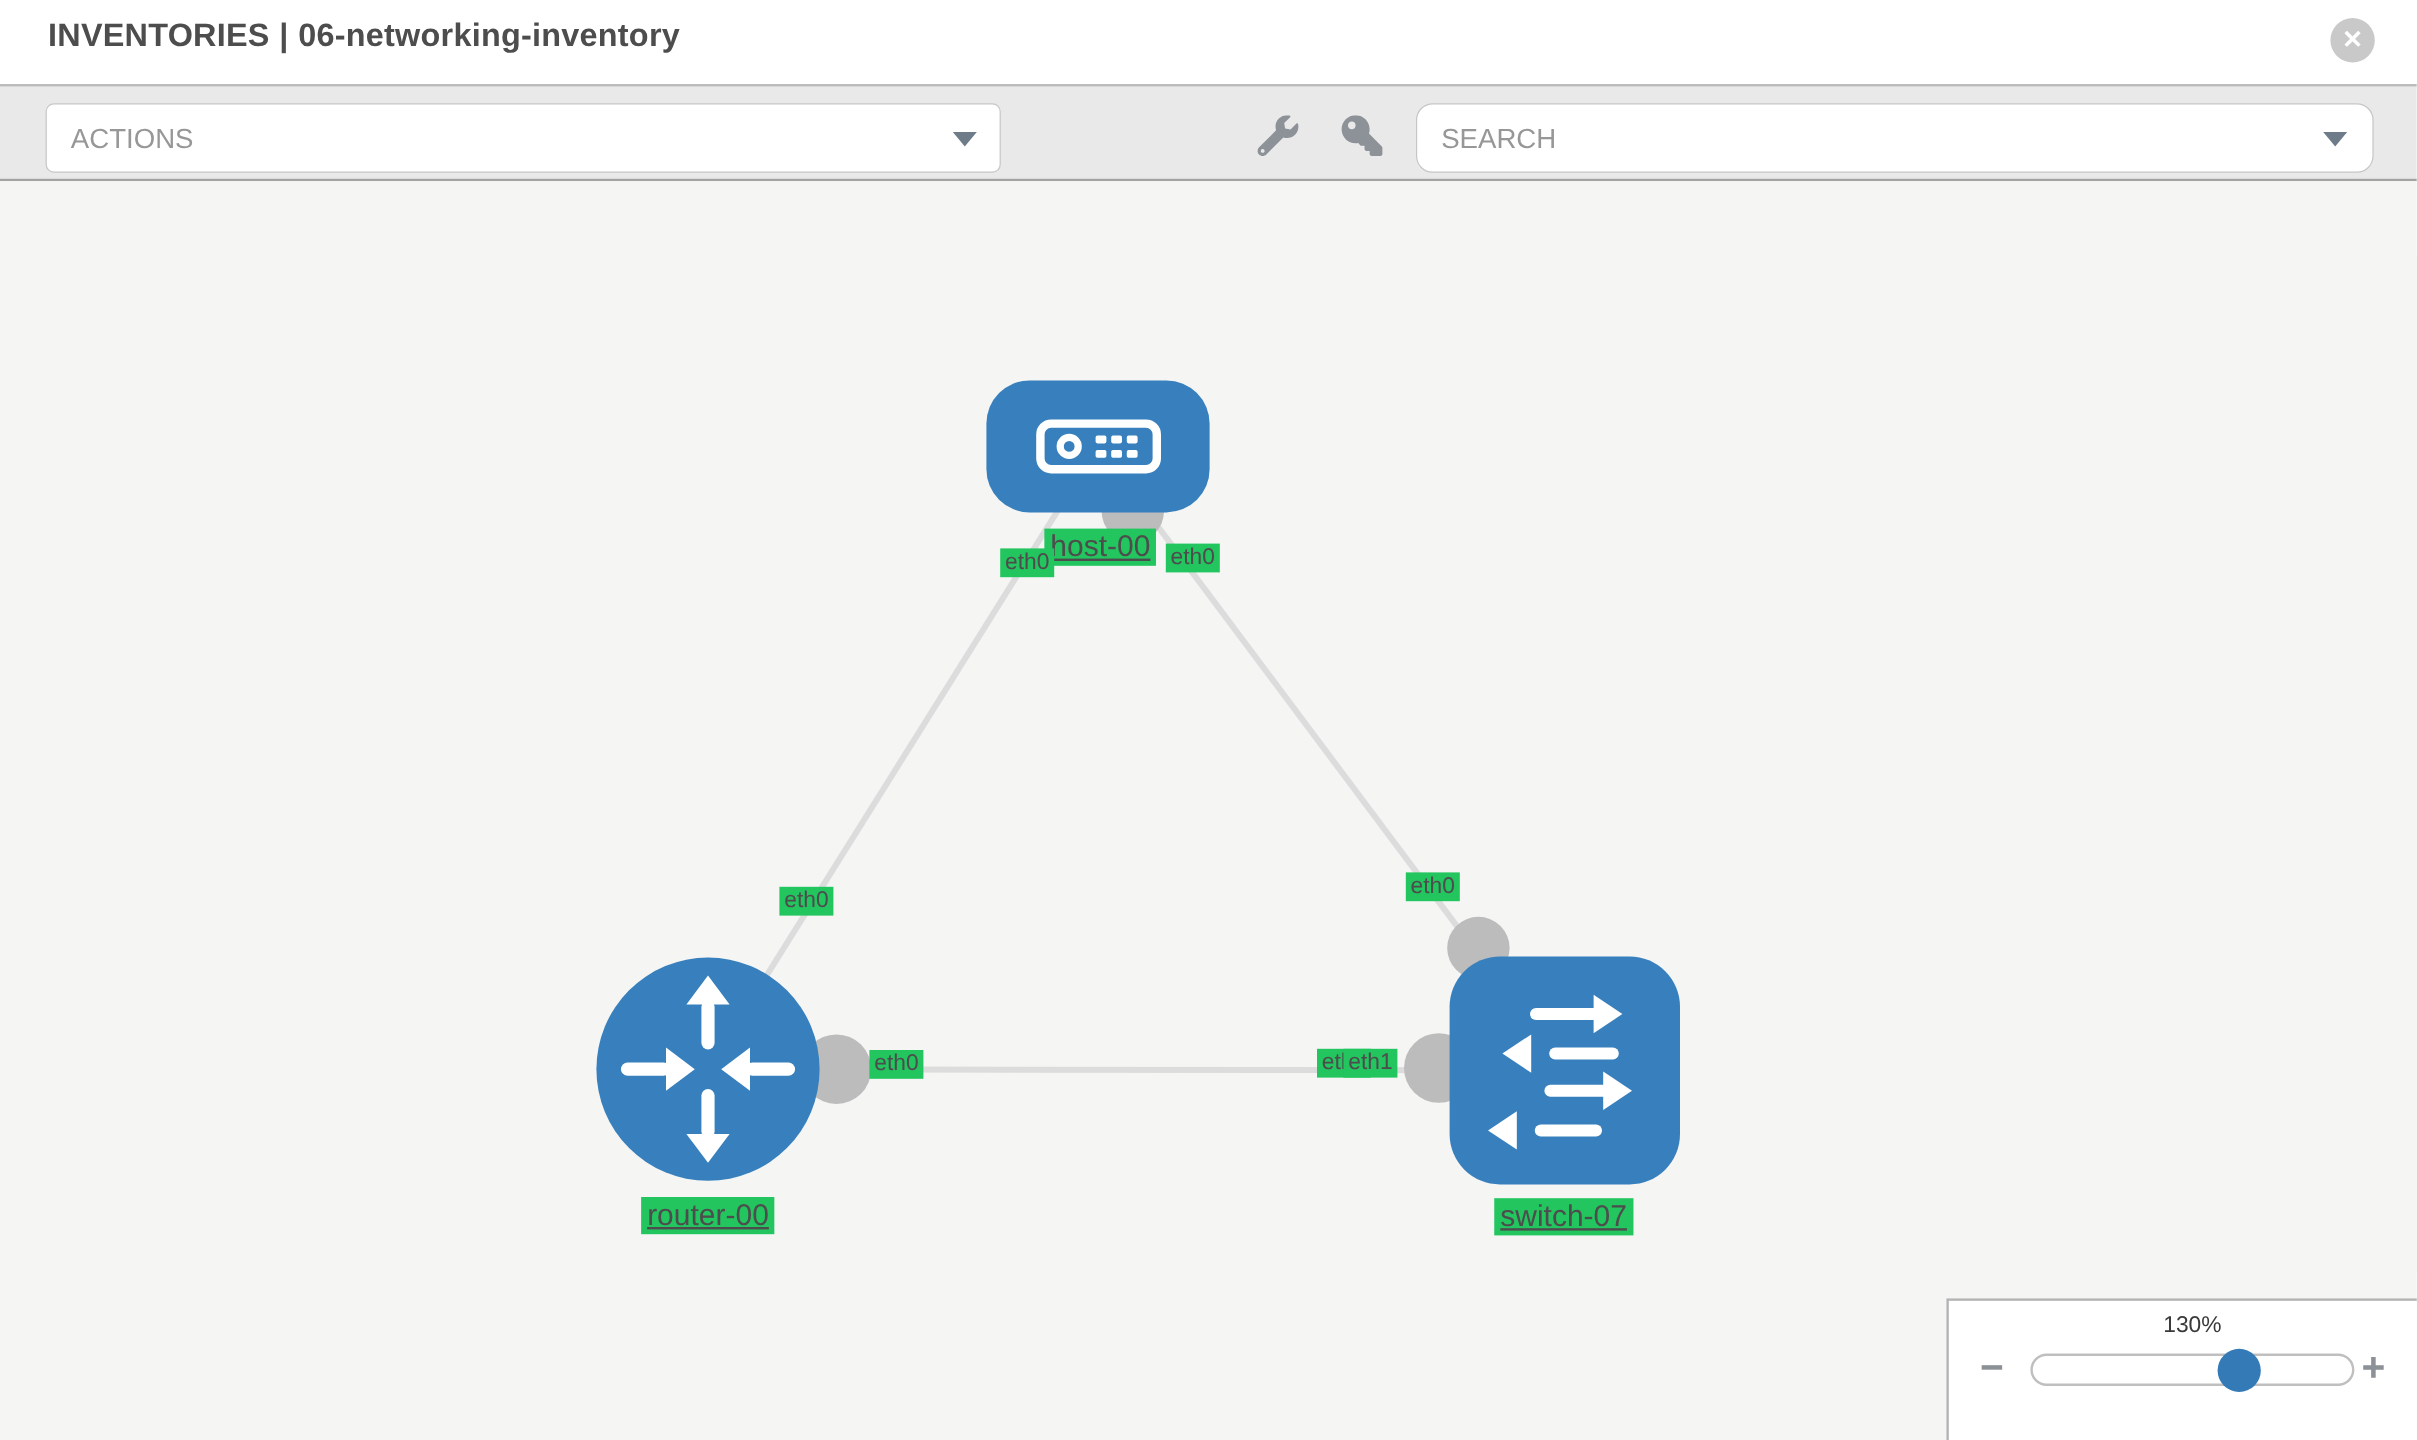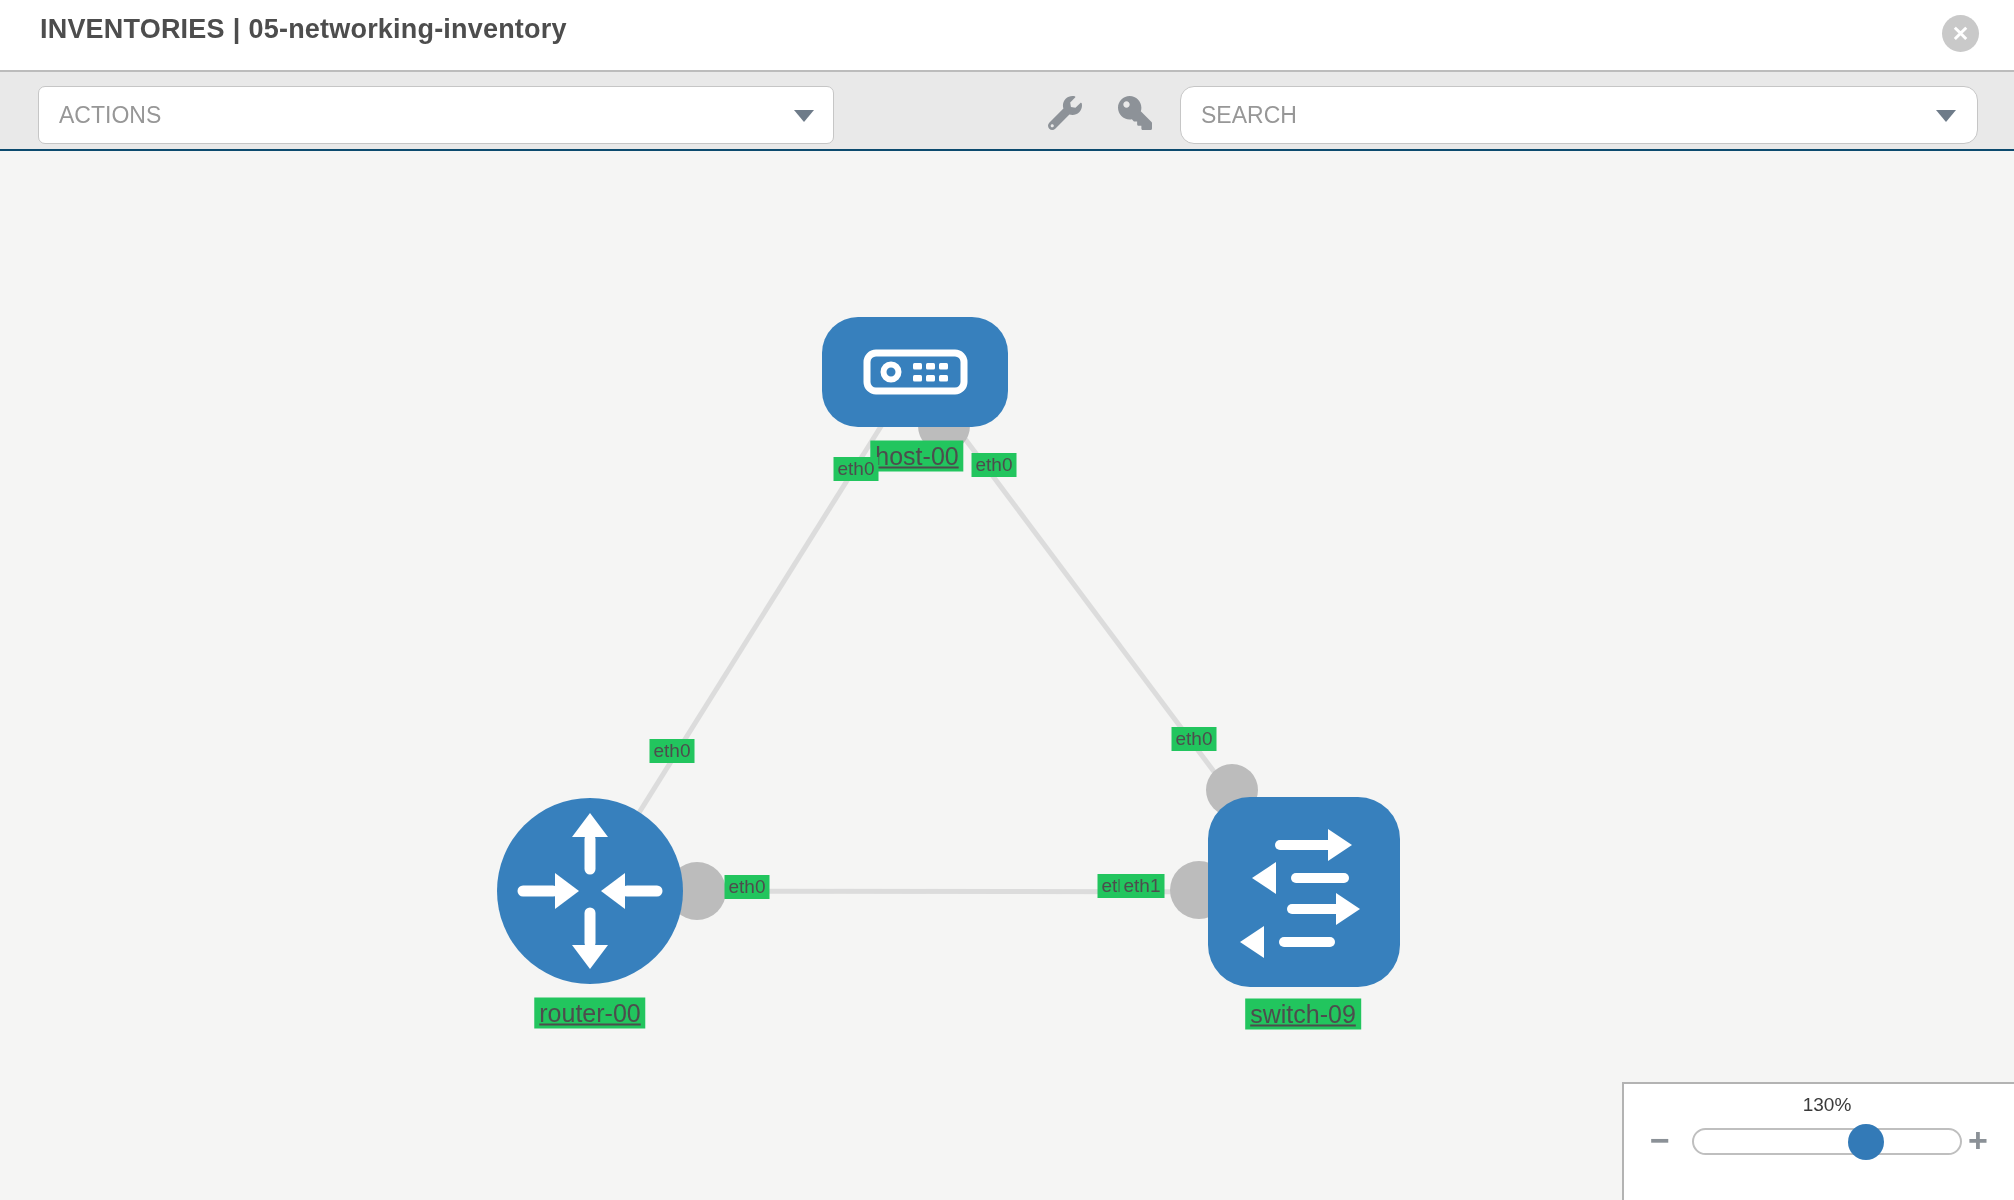--- a/index.html
+++ b/index.html
@@ -10,21 +10,21 @@
   
   .header { position:absolute; left:0; top:0; width:2014px; height:70px; background:#ffffff; }
   .title { position:absolute; left:40px; top:14px; font-size:27px; font-weight:bold; color:#4d4d4d; letter-spacing:0.2px; }
   .title .sep { padding:0 8px; }
   .close-btn { position:absolute; left:1942px; top:15px; width:37px; height:37px; border-radius:50%;
                background:#c9c9c9; color:#ffffff; font-size:21px; font-weight:bold;
                display:flex; align-items:center; justify-content:center; cursor:pointer; }
 
   
   .toolbar { position:absolute; left:0; top:70px; width:2014px; height:81px; background:#e9e9e9;
-             border-top:2px solid #bcbcbc; border-bottom:2px solid #0c4a6e; }
+             border-top:2px solid #bcbcbc; border-bottom:2px solid #a3a3a3; }
   .select-box { position:absolute; top:14px; height:58px; background:#ffffff; border:1px solid #c6c6c6;
                 border-radius:7px; display:flex; align-items:center; cursor:pointer; }
   .select-box .sel-text { font-size:23px; color:#979797; padding-left:20px; }
   .caret { position:absolute; width:0; height:0; border-left:10px solid transparent;
            border-right:10px solid transparent; border-top:12px solid #6e7b89; top:23px; }
   .actions-box { left:38px; width:796px; }
   .actions-box .caret { left:755px; }
   .search-box { left:1180px; width:798px;border-radius:14px; }
   .search-box .caret { left:755px; }
   .tool-icon { position:absolute; top:24px; width:36px; height:34px; cursor:pointer; }
@@ -57,21 +57,21 @@
   .zoom-thumb { position:absolute; left:224px; top:40px; width:36px; height:36px; border-radius:50%;
                 background:#337ab7; cursor:grab; }
 </style>
 </head>
 <body>
 
 <div class="stage">
 
   <div class="header">
     <div class="title">
-      <span>INVENTORIES</span><span class="sep">|</span><span>05-networking-inventory</span>
+      <span>INVENTORIES</span><span class="sep">|</span><span>06-networking-inventory</span>
     </div>
     <div class="close-btn">
       <span>✕</span>
     </div>
   </div>
 
   <div class="toolbar">
     <div class="select-box actions-box">
       <span class="sel-text">ACTIONS</span>
       <span class="caret"></span>
@@ -162,21 +162,21 @@
     <div class="iface-label" style="left:994px; top:314px;">eth0</div>
 
     <div class="iface-label" style="left:672px; top:600px;">eth0</div>
     <div class="iface-label" style="left:1194px; top:588px;">eth0</div>
 
     <div class="iface-label" style="left:747px; top:736px;">eth0</div>
     <div class="iface-label iface-under" style="left:1120px; top:735px;">eth1</div>
     <div class="iface-label iface-over" style="left:1142px; top:735px;">eth1</div>
 
     <div class="node-label" style="left:590px; top:862px;">router-00</div>
-    <div class="node-label" style="left:1303px; top:863px;">switch-09</div>
+    <div class="node-label" style="left:1303px; top:863px;">switch-07</div>
 
     <div class="zoom-panel">
       <div class="zoom-level">130%</div>
       <div class="zoom-minus">−</div>
       <div class="zoom-track"></div>
       <div class="zoom-thumb"></div>
       <div class="zoom-plus">+</div>
     </div>
   </div>
 

